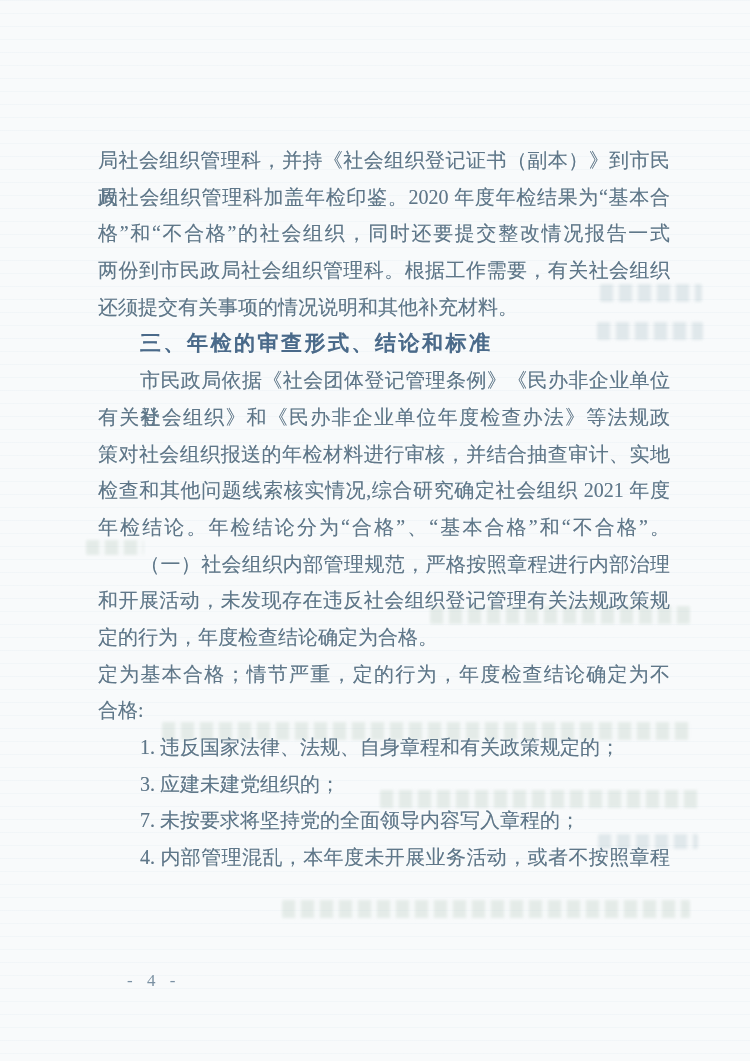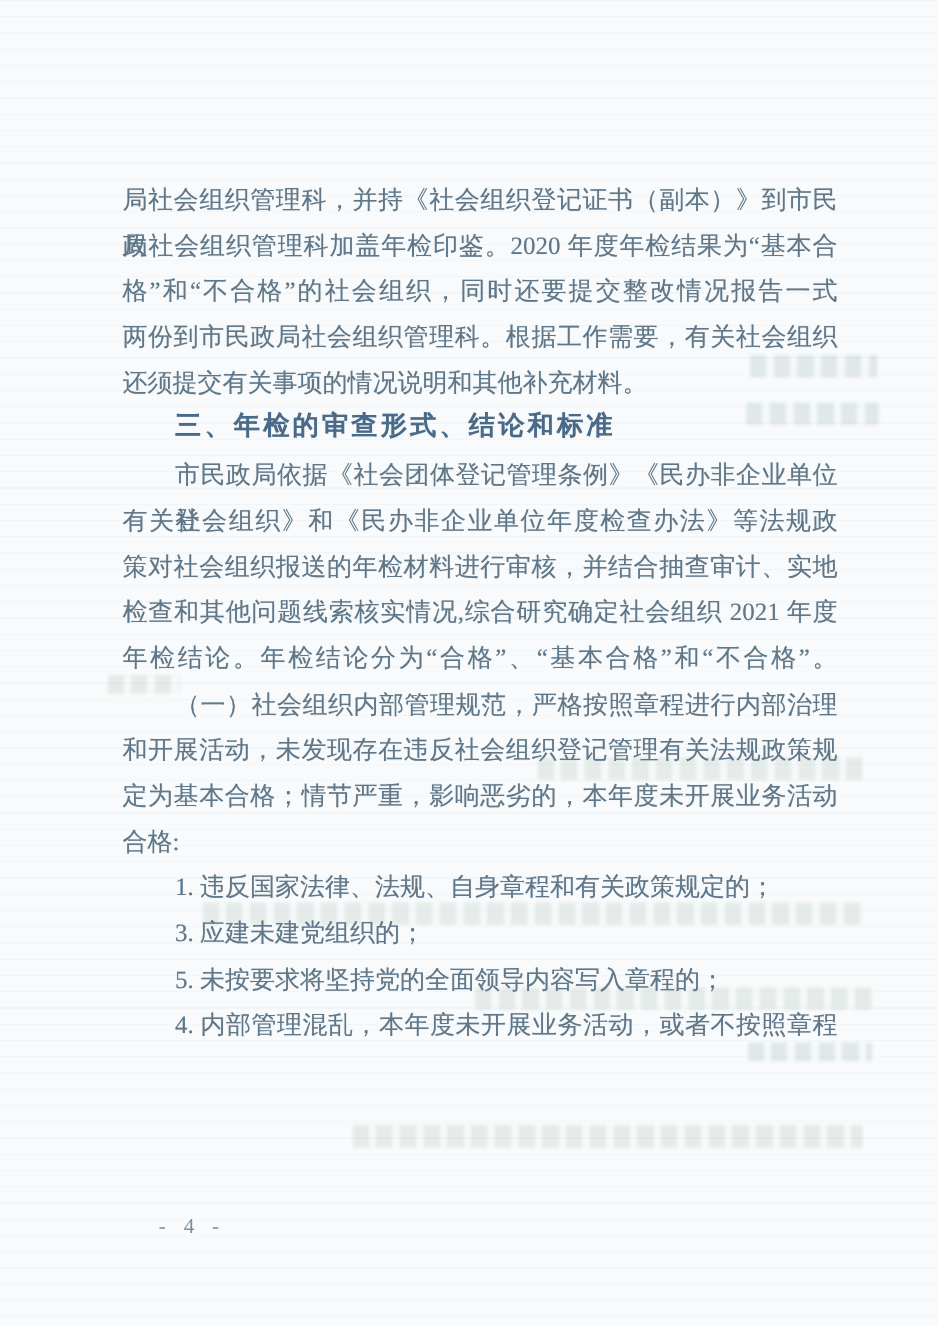--- a/index.html
+++ b/index.html
@@ -45,21 +45,21 @@
     text-shadow:0 0 0.6px rgba(95,119,137,0.45);
   }
   .line.fill{
     white-space:normal;
     text-align:justify;
     text-align-last:justify;
     -moz-text-align-last:justify;
   }
   .line.indent{padding-left:42px;}
   .line.heading{
-    font-family:Liberation Mono, monospace;
+    font-family:Liberation Sans, sans-serif;
     font-weight:700;
     font-size:21px;
     letter-spacing:2.5px;
     color:var(--heading-ink);
   }
   .footer{
     position:absolute;
     left:127px;top:971px;
     font-size:17px;
     letter-spacing:4px;
@@ -107,23 +107,24 @@
       <div class="line fill">两份到市民政局社会组织管理科。根据工作需要，有关社会组织</div>
       <div class="line">还须提交有关事项的情况说明和其他补充材料。</div>
       <div class="line indent heading">三、年检的审查形式、结论和标准</div>
       <div class="line fill indent">市民政局依据《社会团体登记管理条例》《民办非企业单位登</div>
       <div class="line fill">有关社会组织》和《民办非企业单位年度检查办法》等法规政</div>
       <div class="line fill">策对社会组织报送的年检材料进行审核，并结合抽查审计、实地</div>
       <div class="line fill">检查和其他问题线索核实情况,综合研究确定社会组织 2021 年度</div>
       <div class="line fill">年检结论。年检结论分为“合格”、“基本合格”和“不合格”。</div>
       <div class="line fill indent">（一）社会组织内部管理规范，严格按照章程进行内部治理</div>
       <div class="line fill">和开展活动，未发现存在违反社会组织登记管理有关法规政策规</div>
-      <div class="line fill">定为基本合格；情节严重，影响恶劣的，本年度未开展业务活动</div>
+      <div class="line">定的行为，年度检查结论确定为合格。</div>
+      <div class="line fill">定为基本合格；情节严重，定的行为，年度检查结论确定为不</div>
       <div class="line">合格:</div>
       <div class="line indent">1. 违反国家法律、法规、自身章程和有关政策规定的；</div>
       <div class="line indent">3. 应建未建党组织的；</div>
-      <div class="line indent">5. 未按要求将坚持党的全面领导内容写入章程的；</div>
+      <div class="line indent">7. 未按要求将坚持党的全面领导内容写入章程的；</div>
       <div class="line fill indent">4. 内部管理混乱，本年度未开展业务活动，或者不按照章程</div>
     </div>
 
   <div class="footer">- 4 -</div>
 
 </div>
 
 </body></html>

